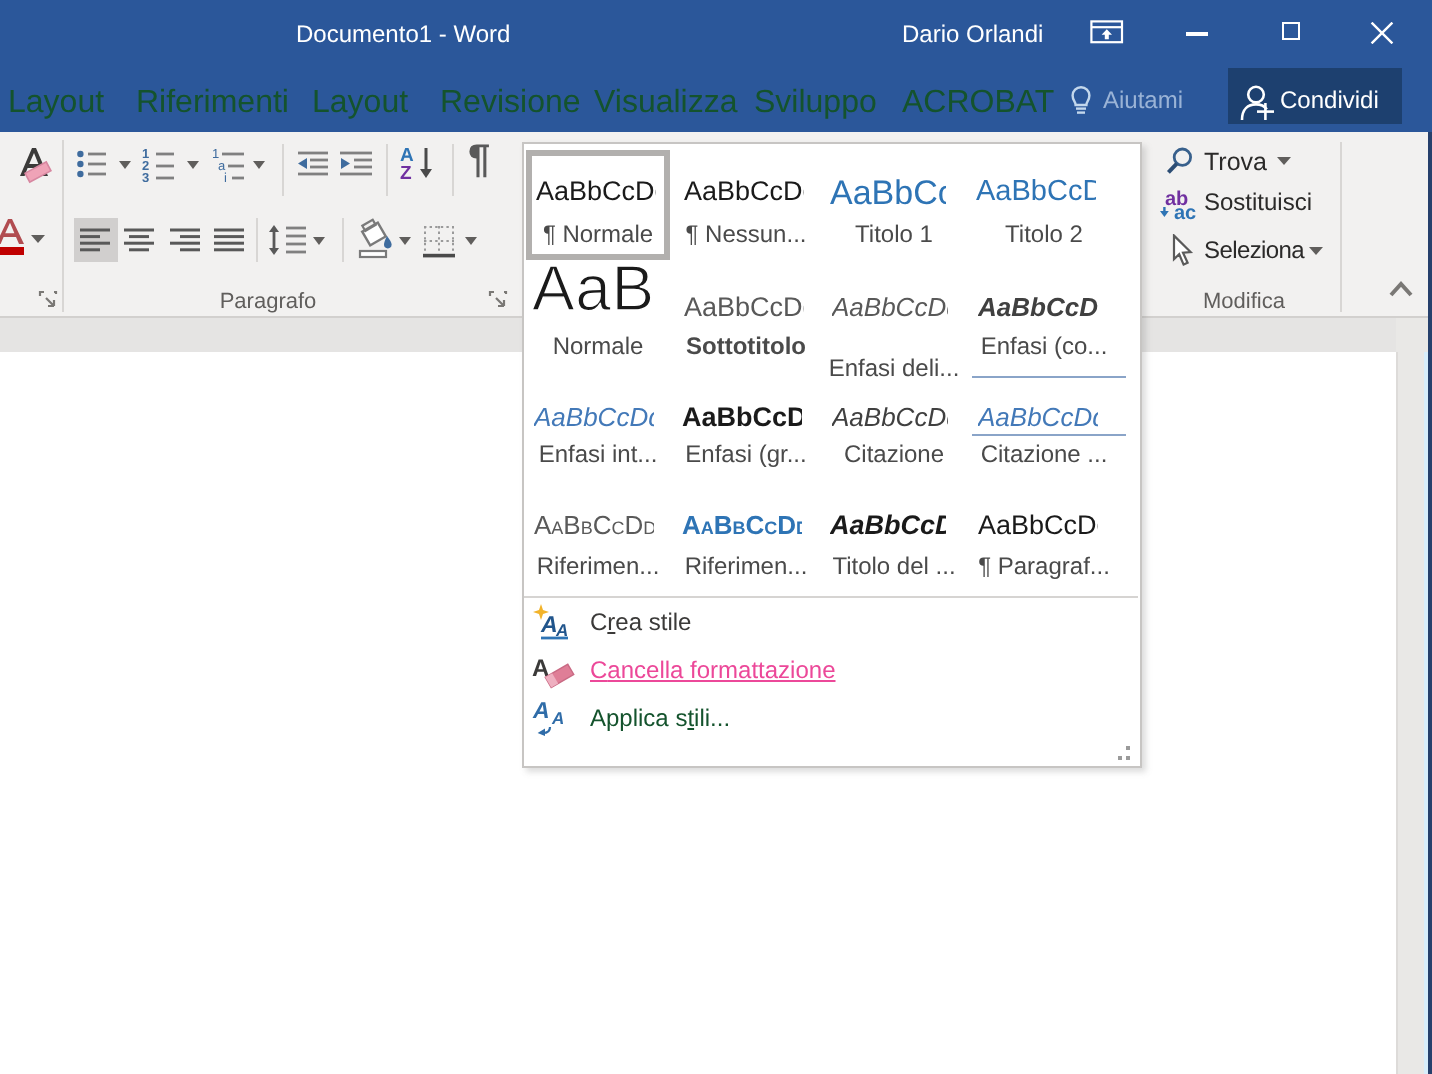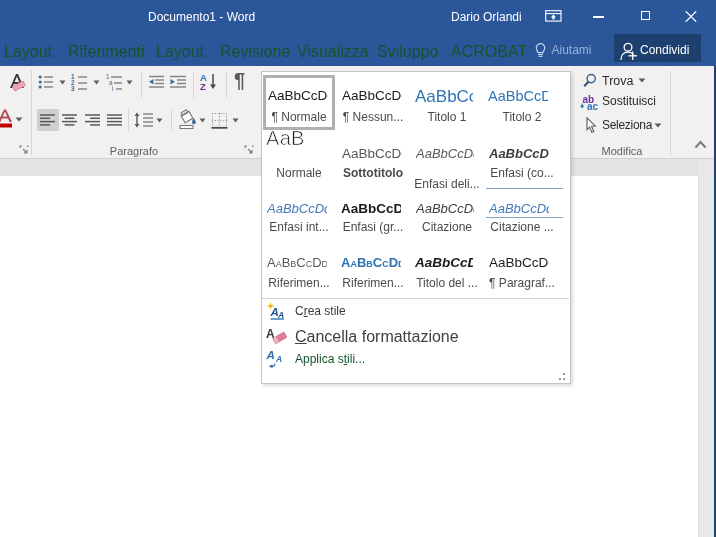--- a/index.html
+++ b/index.html
@@ -291,21 +291,21 @@
 
 <div class="pv" style="left:268px;top:89px;font-size:13.5px;max-width:60px;">AaBbCcDc</div>
 <div class="plb" style="left:263px;top:111px;">¶ Normale</div>
 <div class="pv" style="left:342px;top:89px;font-size:13.5px;max-width:60px;">AaBbCcDc</div>
 <div class="plb" style="left:337px;top:111px;">¶ Nessun...</div>
 <div class="pv" style="left:415px;top:87.5px;font-size:17px;color:#2e74b5;max-width:58px;">AaBbCcDd</div>
 <div class="plb" style="left:411px;top:111px;">Titolo 1</div>
 <div class="pv" style="left:488px;top:88.5px;font-size:14.5px;color:#2e74b5;max-width:60px;">AaBbCcDd</div>
 <div class="plb" style="left:486px;top:111px;">Titolo 2</div>
 
-<div class="pv" style="left:266px;top:128px;font-size:20px;font-weight:300;letter-spacing:0.3px;-webkit-text-stroke:0.7px #fff;">AaB</div>
+<div class="pv" style="left:266px;top:128px;font-size:32px;font-weight:300;letter-spacing:0.3px;-webkit-text-stroke:0.7px #fff;">AaB</div>
 <div class="plb" style="left:263px;top:167px;">Normale</div>
 <div class="pv" style="left:342px;top:146.5px;font-size:13.5px;color:#595959;max-width:60px;">AaBbCcDd</div>
 <div class="plb" style="left:337px;top:167px;font-weight:bold;">Sottotitolo</div>
 <div class="pv" style="left:416px;top:146.5px;font-size:13px;color:#595959;font-style:italic;max-width:58px;">AaBbCcDd</div>
 <div class="plb" style="left:411px;top:178px;">Enfasi deli...</div>
 <div class="pv" style="left:489px;top:146.5px;font-size:13px;color:#404040;font-style:italic;font-weight:bold;max-width:60px;">AaBbCcDd</div>
 <div class="plb" style="left:486px;top:167px;">Enfasi (co...</div>
 
 <div class="pv" style="left:267px;top:201.5px;font-size:13px;color:#4379b8;font-style:italic;max-width:60px;">AaBbCcDd</div>
 <div class="plb" style="left:263px;top:221px;">Enfasi int...</div>
@@ -336,21 +336,21 @@
  <line x1="4.5" y1="17" x2="18" y2="17" stroke="#2e74b5" stroke-width="1.4"></line>
 </svg>
 <div class="abs" style="left:295px;top:305px;font-size:12px;color:#3b3a39;line-height:1;">C<span style="text-decoration:underline;">r</span>ea stile</div>
 <svg class="abs" style="left:266px;top:327px;" width="22" height="18" viewBox="0 0 22 18">
  <text x="0" y="11" font-family="Liberation Sans" font-size="12" font-weight="bold" fill="#3b3a39">A</text>
  <g transform="rotate(-30 13.5 10.5)">
   <rect x="7" y="8" width="13" height="6" fill="#df7e97" stroke="#c96a84" stroke-width="0.7"></rect>
   <rect x="7" y="8" width="4" height="6" fill="#eeafc0"></rect>
  </g>
 </svg>
-<div class="abs" style="left:295px;top:328.5px;font-size:16px;color:#404040;line-height:1;"><span style="text-decoration:underline;">C</span>ancella formattazione</div>
+<div class="abs" style="left:295px;top:328.5px;font-size:12px;color:#ec4899;line-height:1;text-decoration:underline;"><span style="text-decoration:underline;">C</span>ancella formattazione</div>
 <svg class="abs" style="left:265px;top:349px;" width="20" height="19" viewBox="0 0 20 19">
  <text x="1.5" y="10" font-family="Liberation Sans" font-size="11.5" font-weight="bold" font-style="italic" fill="#2f6ca8">A</text>
  <text x="11" y="13" font-family="Liberation Sans" font-size="8.5" font-weight="bold" font-style="italic" fill="#2f6ca8">A</text>
  <path d="M10 14.5 C10 17 8.5 17.5 6.5 17.5" fill="none" stroke="#2f6ca8" stroke-width="1.1"></path>
  <path d="M7.5 15.2 L3.8 17.5 L7.5 19 Z" fill="#2f6ca8"></path>
 </svg>
 <div class="abs" style="left:295px;top:352.5px;font-size:12px;color:#14532d;line-height:1;">Applica s<span style="text-decoration:underline;">t</span>ili...</div>
 
 <div class="abs" style="left:558.5px;top:377.5px;width:2px;height:2px;background:#9a9a9a;"></div>
 <div class="abs" style="left:563px;top:377.5px;width:2px;height:2px;background:#9a9a9a;"></div>

